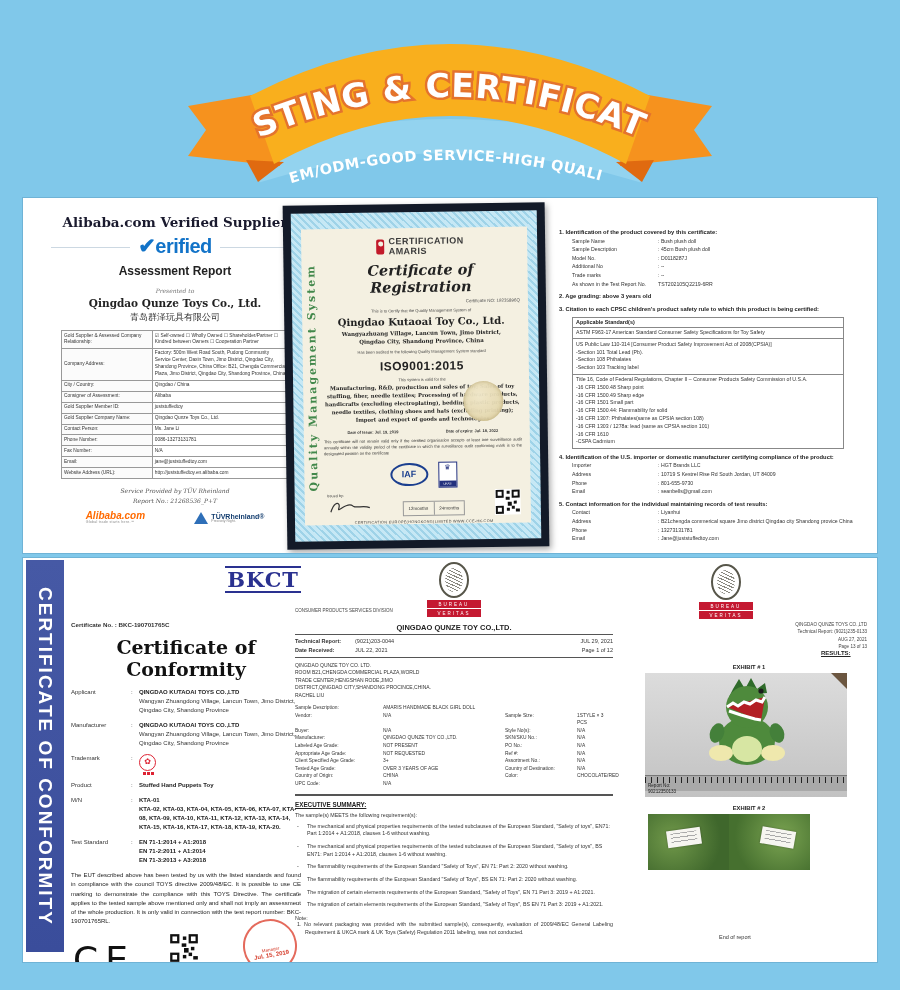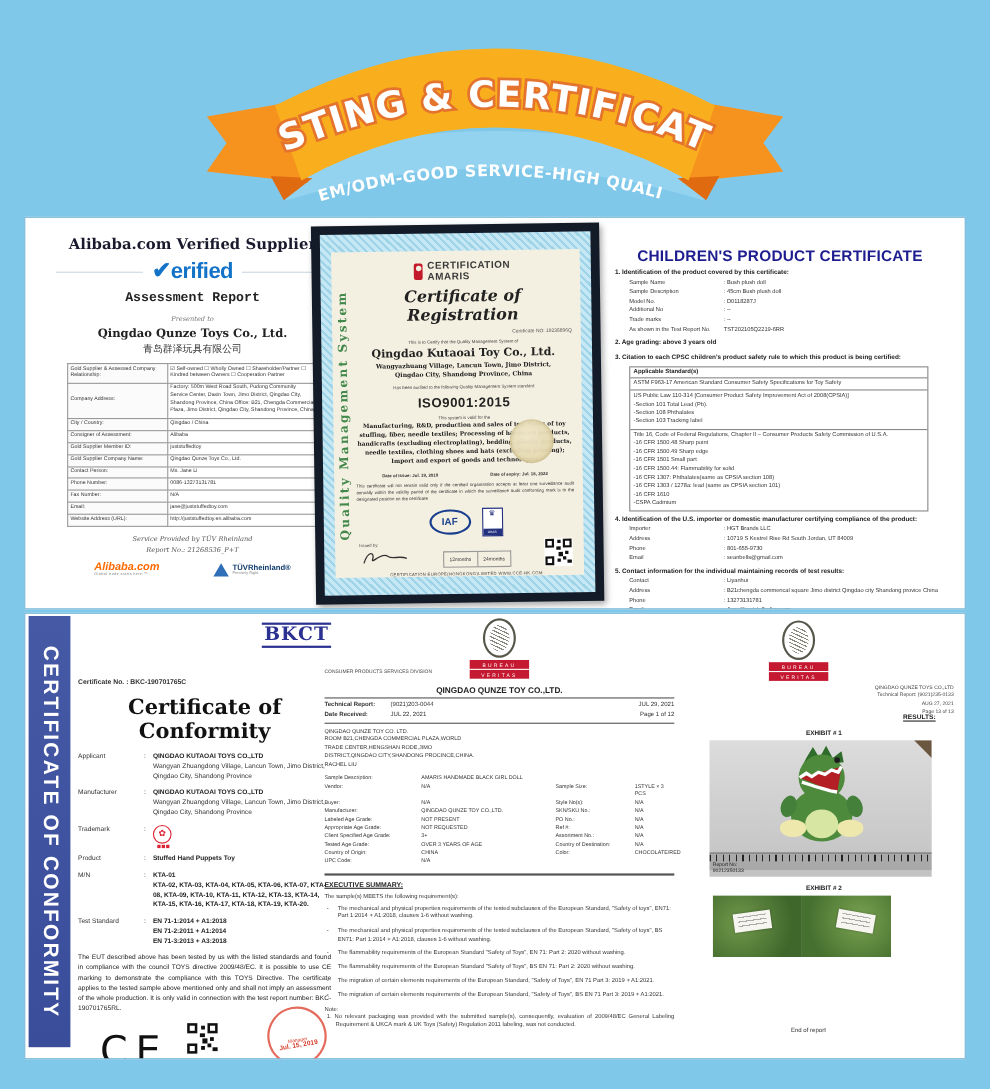--- a/index.html
+++ b/index.html
@@ -15,21 +15,21 @@
   #panel-top{left:22px;top:197px;width:854px;height:355px;}
   #panel-bottom{left:22px;top:557px;width:854px;height:404px;}
 
   
   #ali{left:38px;top:16px;width:228px;color:#222;}
   .ali-title{font-family:"DejaVu Serif",serif;font-weight:bold;font-size:13.5px;text-align:center;color:#1a1a2e;}
   .ali-logo-row{position:relative;text-align:center;margin-top:4px;height:24px;}
   .ali-logo-row::before{content:'';position:absolute;left:-10px;right:-10px;top:55%;height:1px;background:#ccd8e2;}
   .ali-logo{position:relative;background:#fff;padding:0 8px;color:#1273C8;font-weight:bold;font-size:20px;letter-spacing:-0.5px;}
   .ali-check{color:#1273C8;font-size:21px;}
-  .ali-report{font-family:Liberation Mono, monospace;font-weight:bold;font-size:12px;text-align:center;margin-top:6px;}
+  .ali-report{font-family:Liberation Sans, sans-serif;font-weight:bold;font-size:12px;text-align:center;margin-top:6px;}
   .ali-presented{font-family:"DejaVu Serif",serif;font-style:italic;font-size:6px;color:#777;text-align:center;margin-top:9px;}
   .ali-company{font-family:"DejaVu Serif",serif;font-weight:bold;font-size:10.5px;text-align:center;margin-top:3px;}
   .ali-cn{font-size:9px;text-align:center;margin-top:2px;color:#333;}
   table.ali-table{width:100%;border-collapse:collapse;margin-top:6px;}
   table.ali-table td{border:1px solid #999;font-size:4.8px;color:#333;padding:1.5px 2px;vertical-align:middle;line-height:1.45;}
   table.ali-table td.lbl{width:40%;background:#fbfbfb;}
   .ali-foot{font-family:"DejaVu Serif",serif;font-style:italic;font-size:6px;color:#555;text-align:center;line-height:1.6;margin-top:7px;}
   .ali-logos{display:flex;justify-content:space-around;align-items:center;margin-top:6px;}
   .ali-brand{color:#ff6a00;font-weight:bold;font-style:italic;font-size:10px;line-height:1;}
   .ali-brand small{display:block;font-style:normal;font-weight:normal;font-size:3.5px;color:#888;letter-spacing:.3px;}
@@ -79,31 +79,31 @@
   .cpc-th{font-weight:bold;font-size:5.4px;padding:1.5px 3px;border-bottom:1px solid #888;}
   .cpc-block{font-size:5.2px;line-height:1.5;padding:1.5px 3px;border-bottom:1px solid #888;white-space:pre-line;color:#333;}
   .cpc-block:last-child{border-bottom:none;}
 
   
   #band{left:3px;top:2px;width:38px;height:392px;background:linear-gradient(180deg,#4659a5,#3a4d9b);display:flex;align-items:center;justify-content:center;}
   #band span{writing-mode:vertical-rl;color:#fff;font-weight:bold;font-size:19px;letter-spacing:2px;white-space:nowrap;}
 
   
   #bkc{left:48px;top:8px;width:230px;color:#222;}
-  .bkc-logo{text-align:right;font-family:"DejaVu Serif",serif;font-weight:bold;font-size:17px;color:#2a3190;letter-spacing:1px;line-height:1;border-top:2px solid #2a3190;border-bottom:2px solid #2a3190;display:inline-block;padding:1px 2px;float:right;}
+  .bkc-logo{text-align:right;font-family:"DejaVu Serif",serif;font-weight:bold;font-size:21px;color:#2a3190;letter-spacing:1px;line-height:1;border-top:2px solid #2a3190;border-bottom:2px solid #2a3190;display:inline-block;padding:1px 2px;float:right;}
   .bkc-no{clear:both;font-weight:bold;font-size:6.2px;color:#333;padding-top:28px;}
   .bkc-title{font-family:"DejaVu Serif",serif;font-weight:bold;font-size:19px;color:#111;text-align:center;margin:8px 0 8px;}
   .bkc-row{display:grid;grid-template-columns:60px 8px 1fr;font-size:6px;line-height:1.5;margin-bottom:6px;color:#333;}
   .bkc-row b{color:#222;}
   .tm-badge{width:15px;height:15px;border:1.5px solid #d23;border-radius:50%;color:#d23;font-size:8px;line-height:14px;text-align:center;}
   .tm-sub{display:flex;gap:1px;margin:1px 0 0 4px;}
   .tm-sub i{width:3px;height:3px;background:#d23;}
   .bkc-stmt{font-size:6px;line-height:1.55;text-align:justify;color:#222;margin-top:4px;}
   .bkc-marks{position:relative;height:64px;margin-top:4px;}
-  .bkc-ce{position:absolute;left:20px;top:8px;font-size:36px;letter-spacing:7px;color:#111;font-family:"DejaVu Sans",sans-serif;}
+  .bkc-ce{position:absolute;left:2px;top:8px;font-size:36px;letter-spacing:7px;color:#111;font-family:"DejaVu Sans",sans-serif;}
   .bkc-qr{position:absolute;left:98px;top:2px;}
   .bkc-stamp{position:absolute;right:4px;top:-12px;width:54px;height:54px;border:2px solid rgba(223,80,64,.85);border-radius:50%;transform:rotate(-10deg);color:#d6402f;text-align:center;padding-top:26px;box-sizing:border-box;}
   .bkc-stamp .m{font-size:4.5px;}
   .bkc-stamp .d{font-size:6px;font-weight:bold;}
 
   
   #bvr{left:272px;top:4px;width:318px;color:#222;}
   .bv-head{display:grid;grid-template-columns:110px 1fr 110px;align-items:end;}
   .bv-div{font-size:4.5px;color:#444;padding-bottom:4px;}
   .bv-logo{text-align:center;}
@@ -307,21 +307,20 @@
             <rect x="17" y="17" width="3" height="3" fill="#111"></rect>
             <rect x="21" y="20" width="4" height="3" fill="#111"></rect>
         </svg>
       </div>
       <div class="iso-footer">CERTIFICATION EUROPE(HONGKONG)LIMITED   WWW.CCE-HK.COM</div>
       <div class="iso-seal"></div>
     </div>
   </div>
 
   <div class="abs" id="cpc">
-    <div class="cpc-title">CHILDREN'S PRODUCT CERTIFICATE</div>
     <div class="cpc-sec">1.  Identification of the product covered by this certificate:</div>
     <div>
 
         <div class="cpc-row">
           <span class="l">Sample Name</span>
           <span>: Bush plush doll</span>
         </div>
 
         <div class="cpc-row">
           <span class="l">Sample Description</span>

